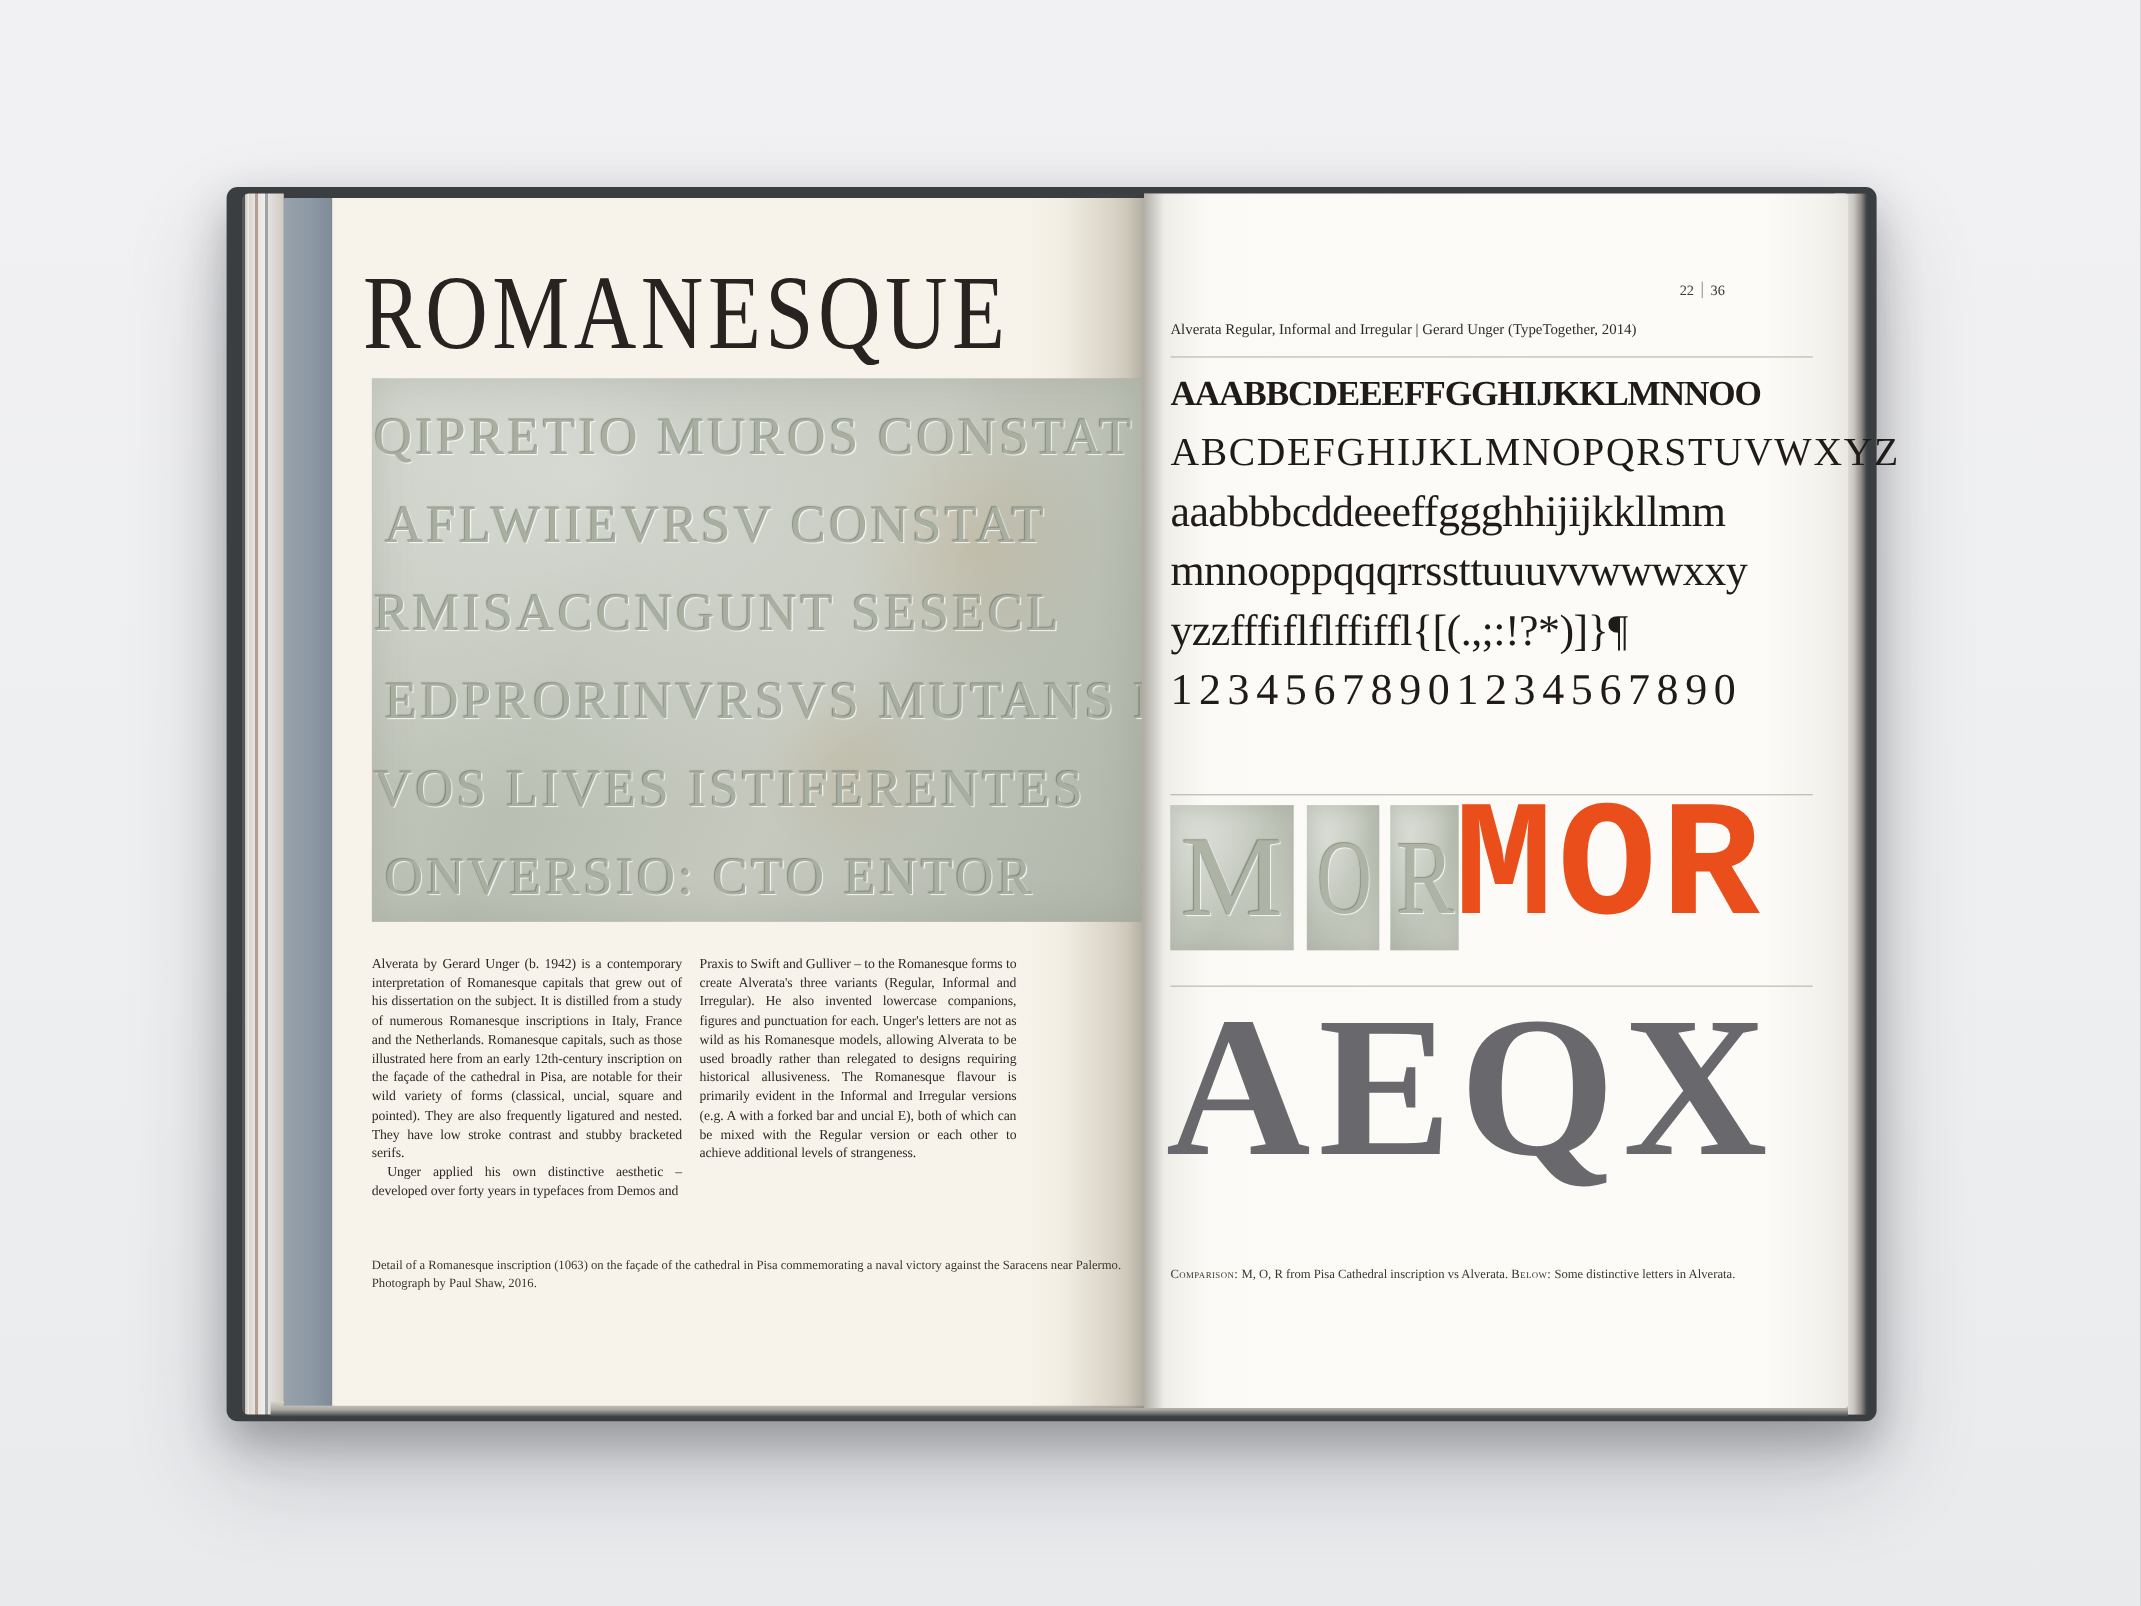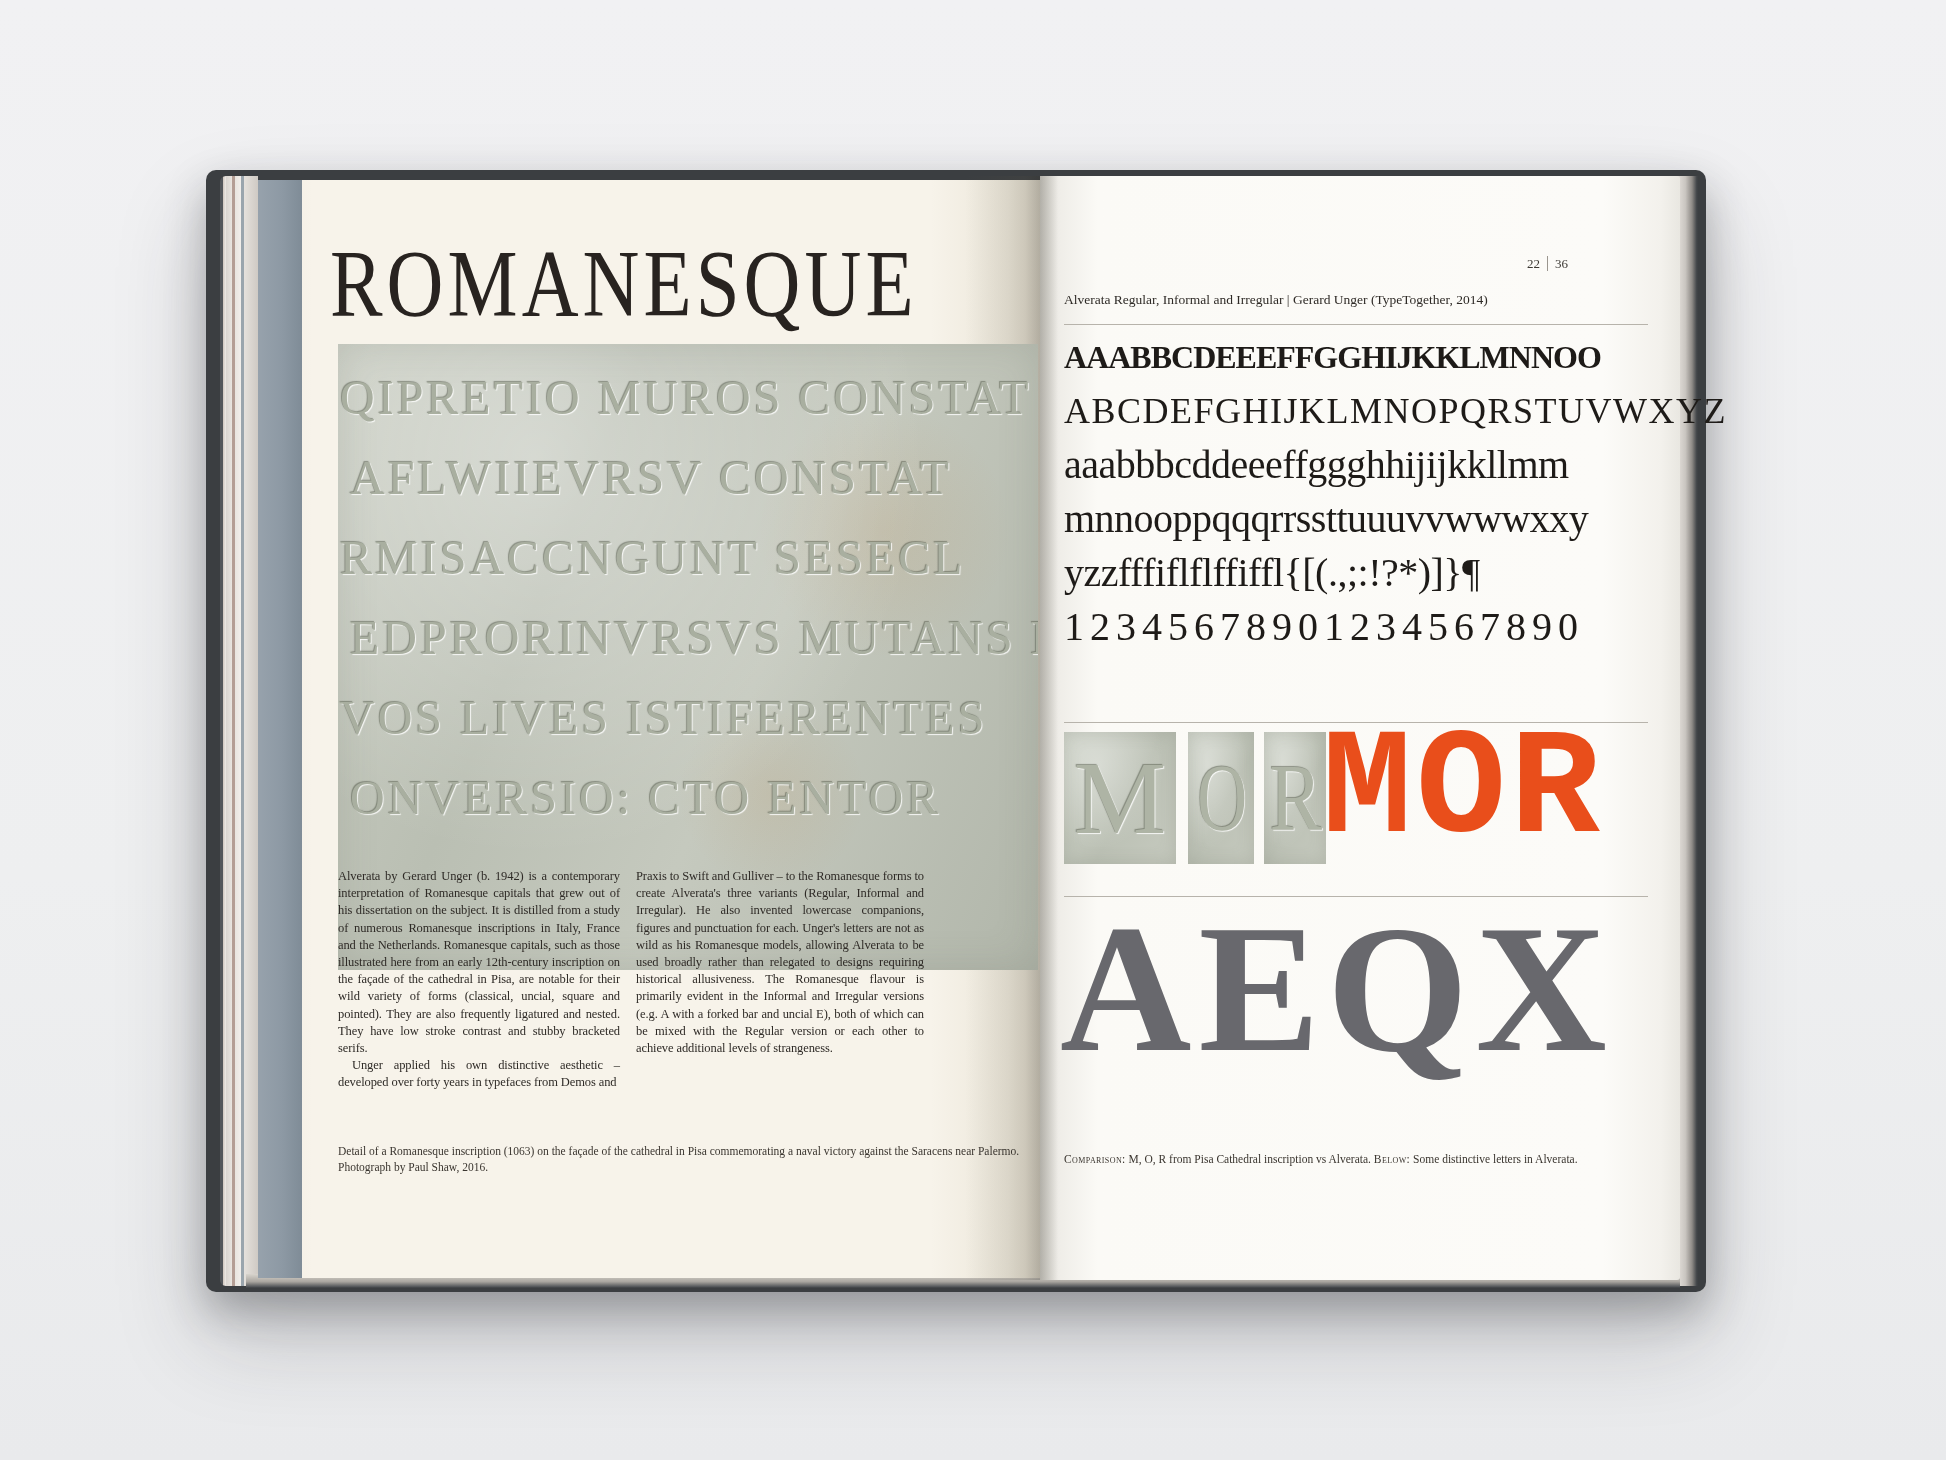--- a/index.html
+++ b/index.html
@@ -55,21 +55,21 @@
   }
 
   
   .title{
     position:absolute;left:330px;top:236px;
     font-size:96px;line-height:1;font-weight:400;color:#282320;
     letter-spacing:5px;transform:scaleX(.82);transform-origin:left top;
     white-space:nowrap;
   }
   .inscription{
-    position:absolute;left:338px;top:344px;width:700px;height:626px;
+    position:absolute;left:338px;top:344px;width:700px;height:494px;
     overflow:hidden;
     background:
       radial-gradient(ellipse at 28% 18%, rgba(255,255,255,.38), rgba(255,255,255,0) 55%),
       radial-gradient(circle at 78% 30%, rgba(188,122,48,.12), rgba(188,122,48,0) 18%),
       radial-gradient(circle at 62% 72%, rgba(188,122,48,.10), rgba(188,122,48,0) 15%),
       linear-gradient(113deg,#c9cdc2 0%,#babfb3 32%,#c5c9be 58%,#b1b6aa 100%);
     box-shadow:inset 0 0 40px rgba(90,95,82,.18);
   }
   .insc-line{
     font-size:48px;letter-spacing:3px;color:#a9afa0;font-weight:400;

